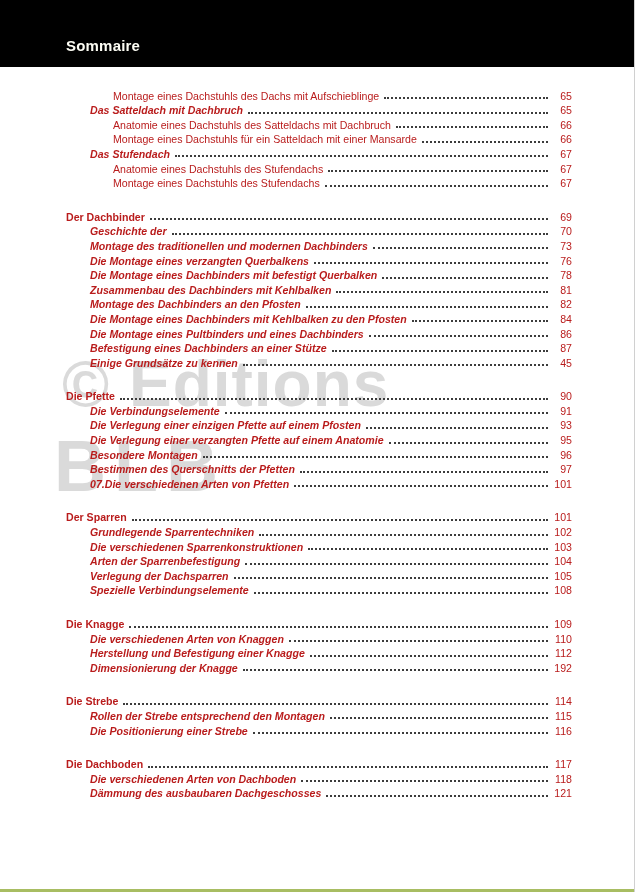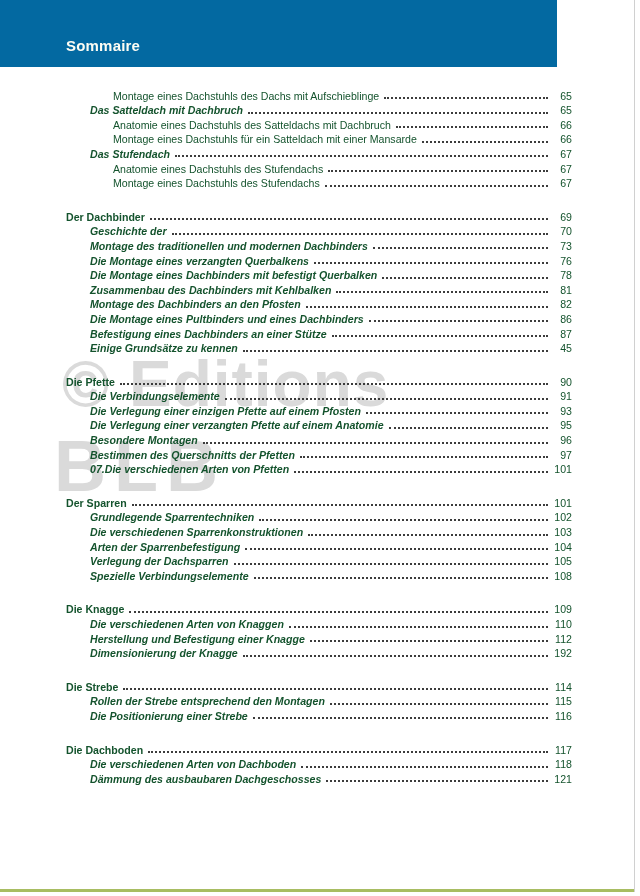--- a/index.html
+++ b/index.html
@@ -2,43 +2,43 @@
 <html><head>
 <meta charset="utf-8">
 <style>
   html,body{margin:0;padding:0;}
   body{
     width:640px;height:896px;position:relative;background:#ffffff;
     font-family:"Liberation Sans","DejaVu Sans",sans-serif;
     overflow:hidden;
   }
   .band{
-    position:absolute;left:0;top:0;width:557px;height:67px;
-    background:#0369a1;z-index:2;
+    position:absolute;left:0;top:0;width:635px;height:67px;
+    background:#000000;z-index:2;
   }
   .band-title{
     position:absolute;left:66px;top:37px;
     font-size:15px;font-weight:700;letter-spacing:.2px;color:#fdfdf4;
   }
   .page-edge{
     position:absolute;left:634px;top:0;width:1px;height:892px;
     background:#d0d0d0;z-index:3;
   }
   .footer-rule{
     position:absolute;left:0;bottom:4px;width:635px;height:3px;
     background:#a8bd62;z-index:2;
   }
   .watermark{
     position:absolute;z-index:0;color:#dadada;font-weight:700;
     white-space:nowrap;line-height:1;user-select:none;
   }
   .wm1{left:62px;top:352px;font-size:64px;letter-spacing:1px;}
   .wm2{left:54px;top:430px;font-size:72px;letter-spacing:8px;}
   .toc{
-    position:absolute;left:66px;top:87px;width:506px;z-index:1;color:#14532d;
+    position:absolute;left:66px;top:87px;width:506px;z-index:1;color:#b91c1c;
   }
   .toc-section{margin-bottom:19px;}
   .row{
     display:flex;align-items:flex-end;height:14.6px;font-size:10.6px;
   }
   .row .label{white-space:nowrap;}
   .lvl0 .label{font-weight:700;}
   .lvl1{padding-left:24px;}
   .lvl1 .label{font-weight:700;font-style:italic;}
   .lvl2{padding-left:47px;}
@@ -126,20 +126,25 @@
         <span class="label">Zusammenbau des Dachbinders mit Kehlbalken</span>
         <span class="leader"></span>
         <span class="pagenum">81</span>
       </div>
       <div class="row lvl1">
         <span class="label">Montage des Dachbinders an den Pfosten</span>
         <span class="leader"></span>
         <span class="pagenum">82</span>
       </div>
       <div class="row lvl1">
+        <span class="label">Die Montage eines Dachbinders mit Kehlbalken zu den Pfosten</span>
+        <span class="leader"></span>
+        <span class="pagenum">84</span>
+      </div>
+      <div class="row lvl1">
         <span class="label">Die Montage eines Pultbinders und eines Dachbinders</span>
         <span class="leader"></span>
         <span class="pagenum">86</span>
       </div>
       <div class="row lvl1">
         <span class="label">Befestigung eines Dachbinders an einer Stütze</span>
         <span class="leader"></span>
         <span class="pagenum">87</span>
       </div>
       <div class="row lvl1">

